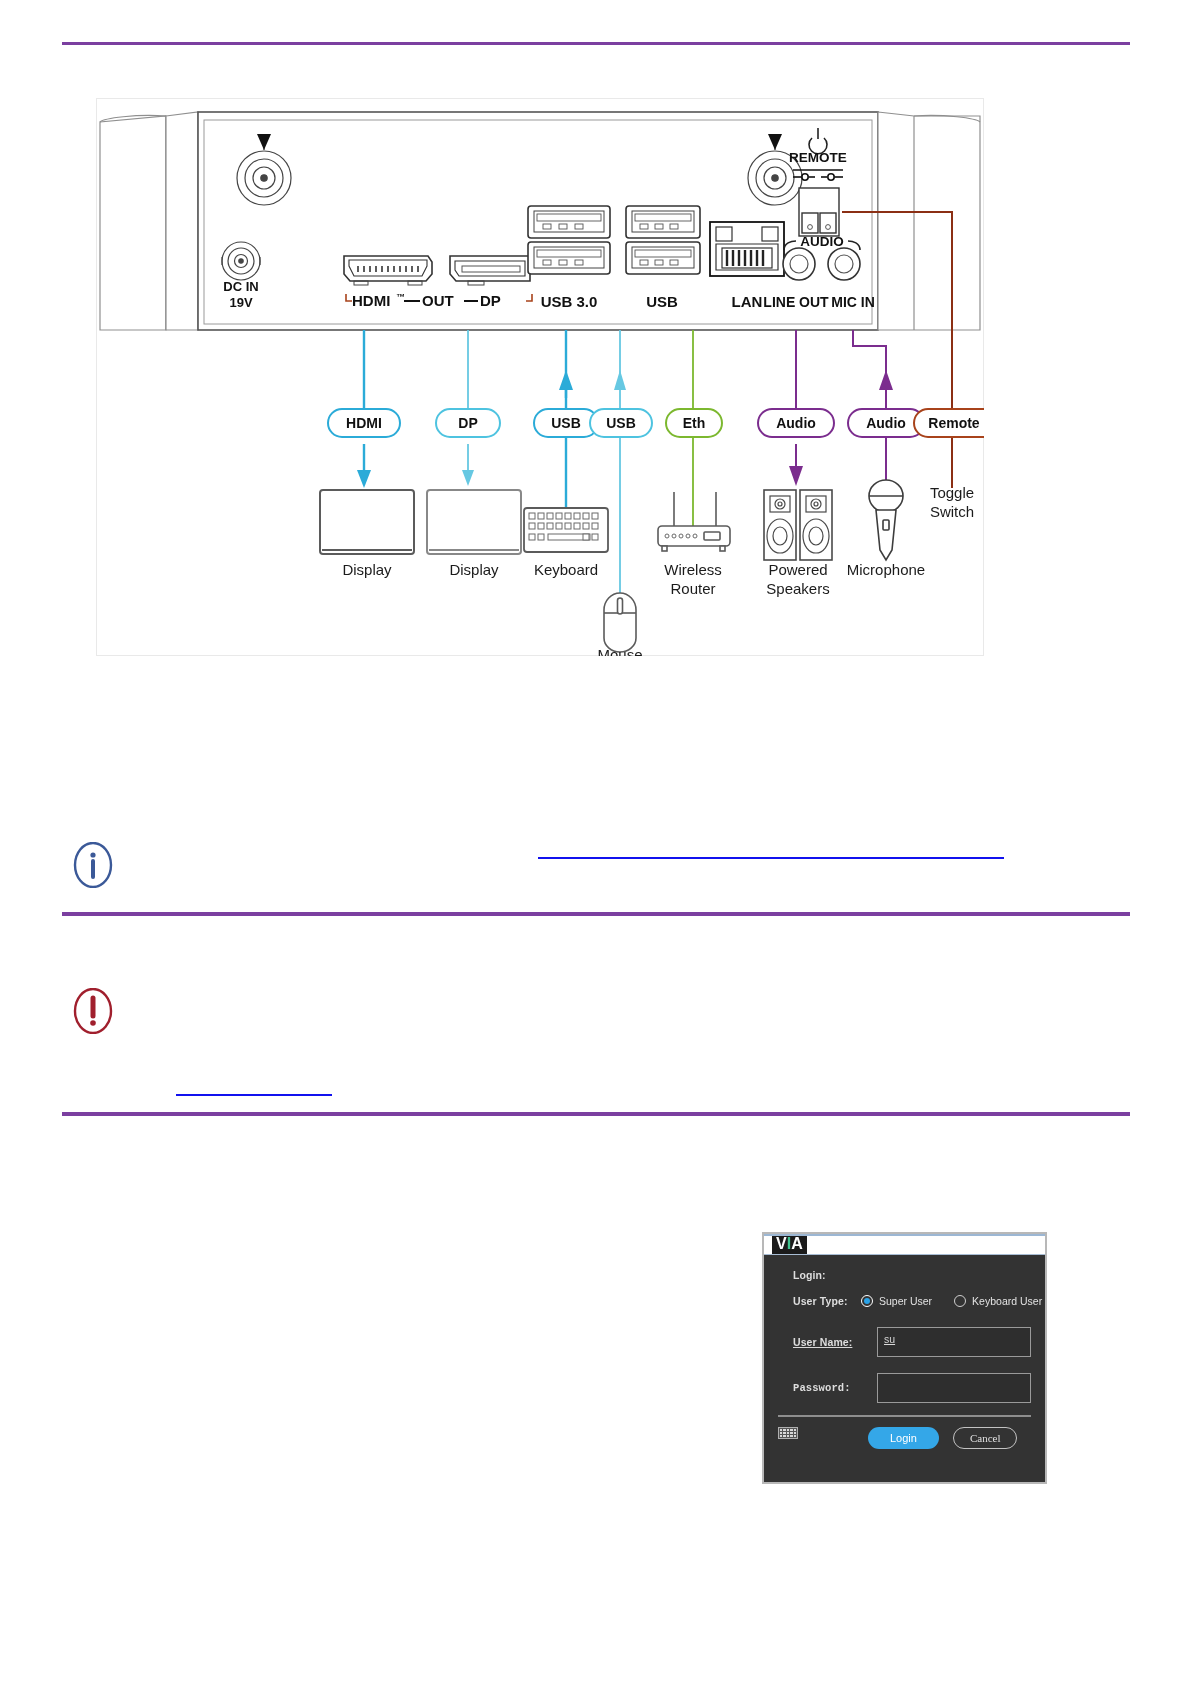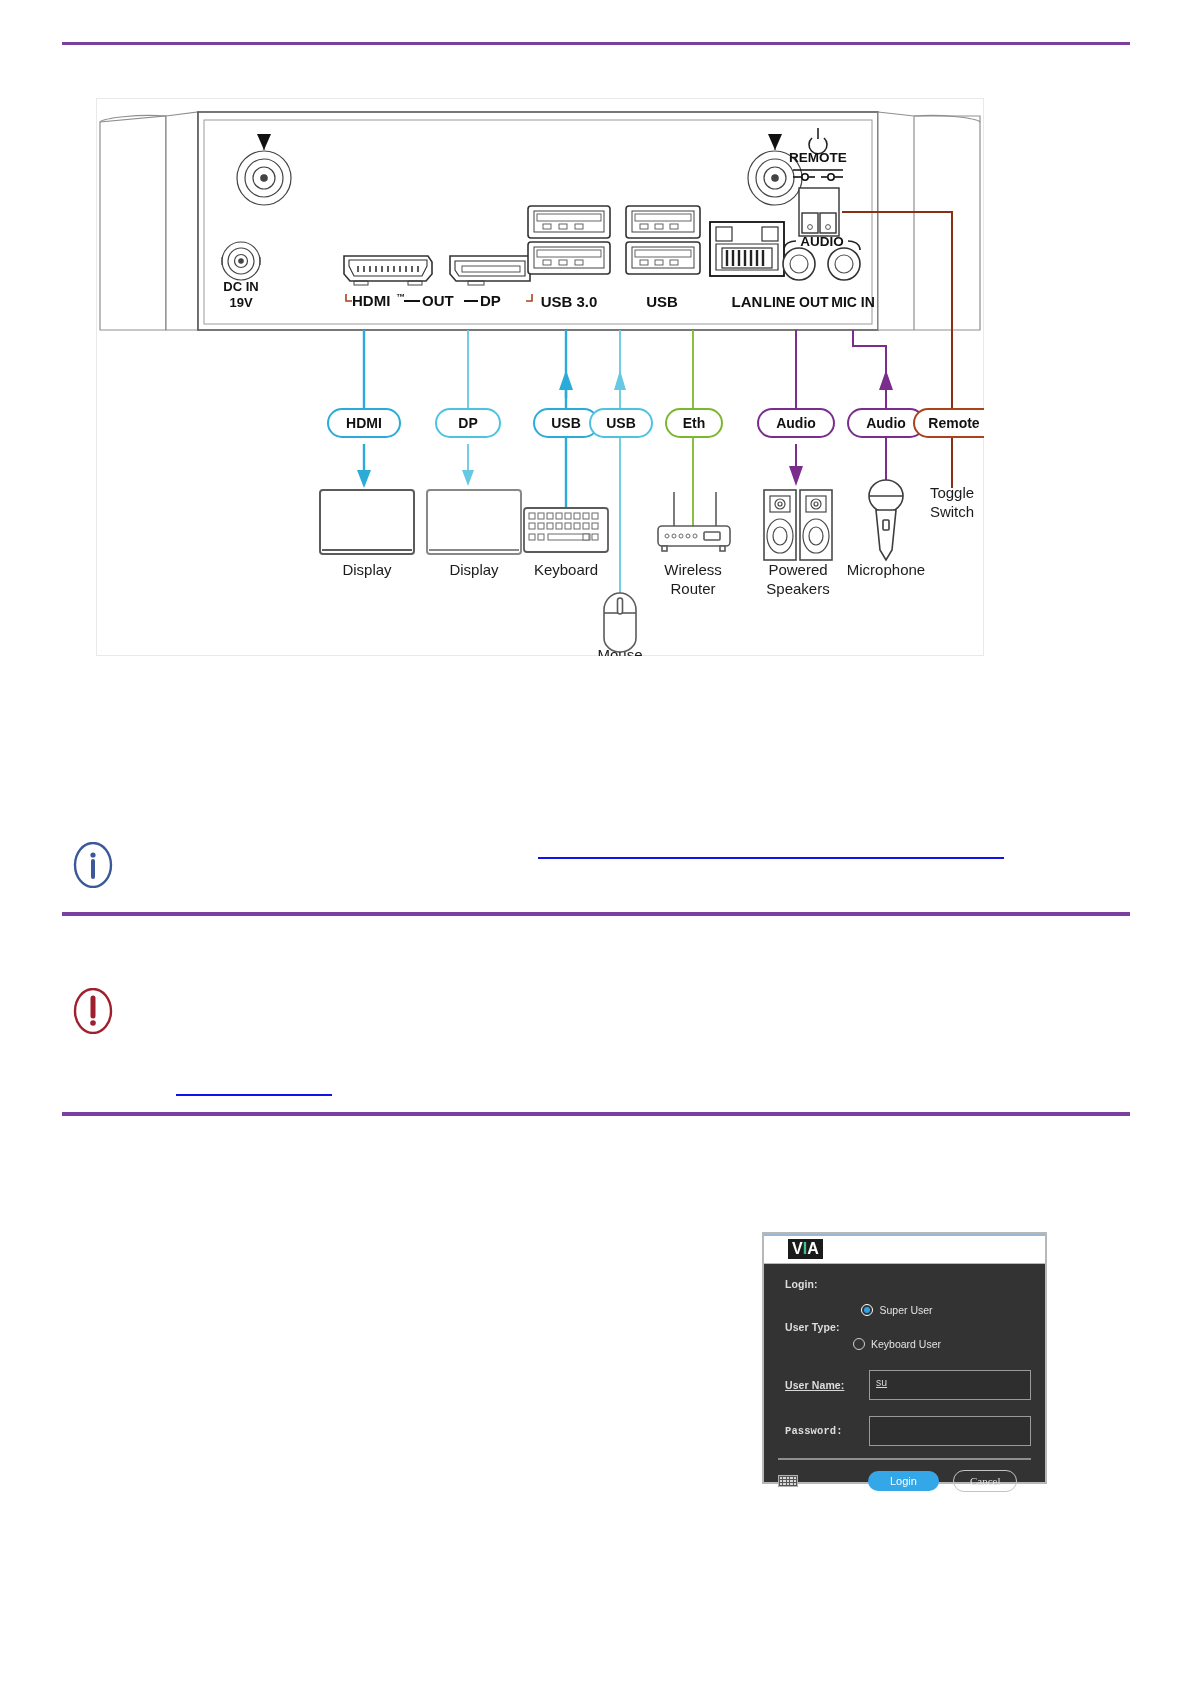--- a/index.html
+++ b/index.html
@@ -57,26 +57,26 @@
   .via-dialog {
     position: absolute;
     left: 762px;
     top: 1232px;
     width: 285px;
     height: 252px;
     background: #333333;
     border: 2px solid #b8b8b8;
   }
   .via-titlebar {
-    height: 30px;
+    height: 21px;
     background: #ffffff;
     border-bottom: 1px solid #a8bdd4;
     display: flex;
     align-items: center;
-    padding-left: 24px;
+    padding-left: 8px;
     position: relative;
     text-align: right;
   }
   .via-titlebar::before {
     content: "";
     position: absolute;
     left: 0; right: 0; top: 0;
     height: 2px;
     background: #9cb7d4;
   }
@@ -86,39 +86,39 @@
     font-weight: bold;
     font-size: 16px;
     letter-spacing: 0px;
     padding: 1px 4px 2px 4px;
     line-height: 17px;
     font-family: "Liberation Sans", sans-serif;
   }
   .via-logo .mid { color: #3fc38f; }
 
   .via-body {
-    padding: 14px 14px 0 21px;
+    padding: 14px 14px 0 29px;
     color: #d8d8d8;
     font-size: 10.5px;
   }
   .via-row {
     display: flex;
     align-items: center;
     margin-bottom: 12px;
   }
   .via-label {
     width: 68px;
     flex: 0 0 68px;
     font-size: 10.5px;
     color: #dedede;
     font-weight: bold;
     letter-spacing: .1px;
   }
   .via-login-row { margin-bottom: 14px; }
-  .radio-group { display: flex; align-items: center; gap: 22px; flex-direction: column; }
+  .radio-group { display: flex; align-items: center; gap: 22px; }
   .radio-opt { display: flex; align-items: center; gap: 6px; cursor: default; }
   .radio {
     width: 12px; height: 12px;
     border-radius: 50%;
     border: 1.5px solid #cfcfcf;
     background: transparent;
     position: relative;
     flex: 0 0 12px;
   }
   .radio.checked { border-color: #ffffff; }
@@ -144,21 +144,20 @@
     margin-left: 16px;
     font-family: "Liberation Sans", sans-serif;
   }
   .via-divider {
     margin: 6px 14px 0 14px;
     height: 2px;
     background: #8e8e8e;
   }
   .via-footer {
     display: flex;
-    align-items: center;
     padding: 10px 14px 0 14px;
   }
   .kbd-icon {
     width: 20px; height: 12px;
     border: 1px solid #b0b0b0;
     background: #555;
     display: grid;
     grid-template-columns: repeat(5, 1fr);
     grid-template-rows: repeat(3, 1fr);
     gap: 1px;

